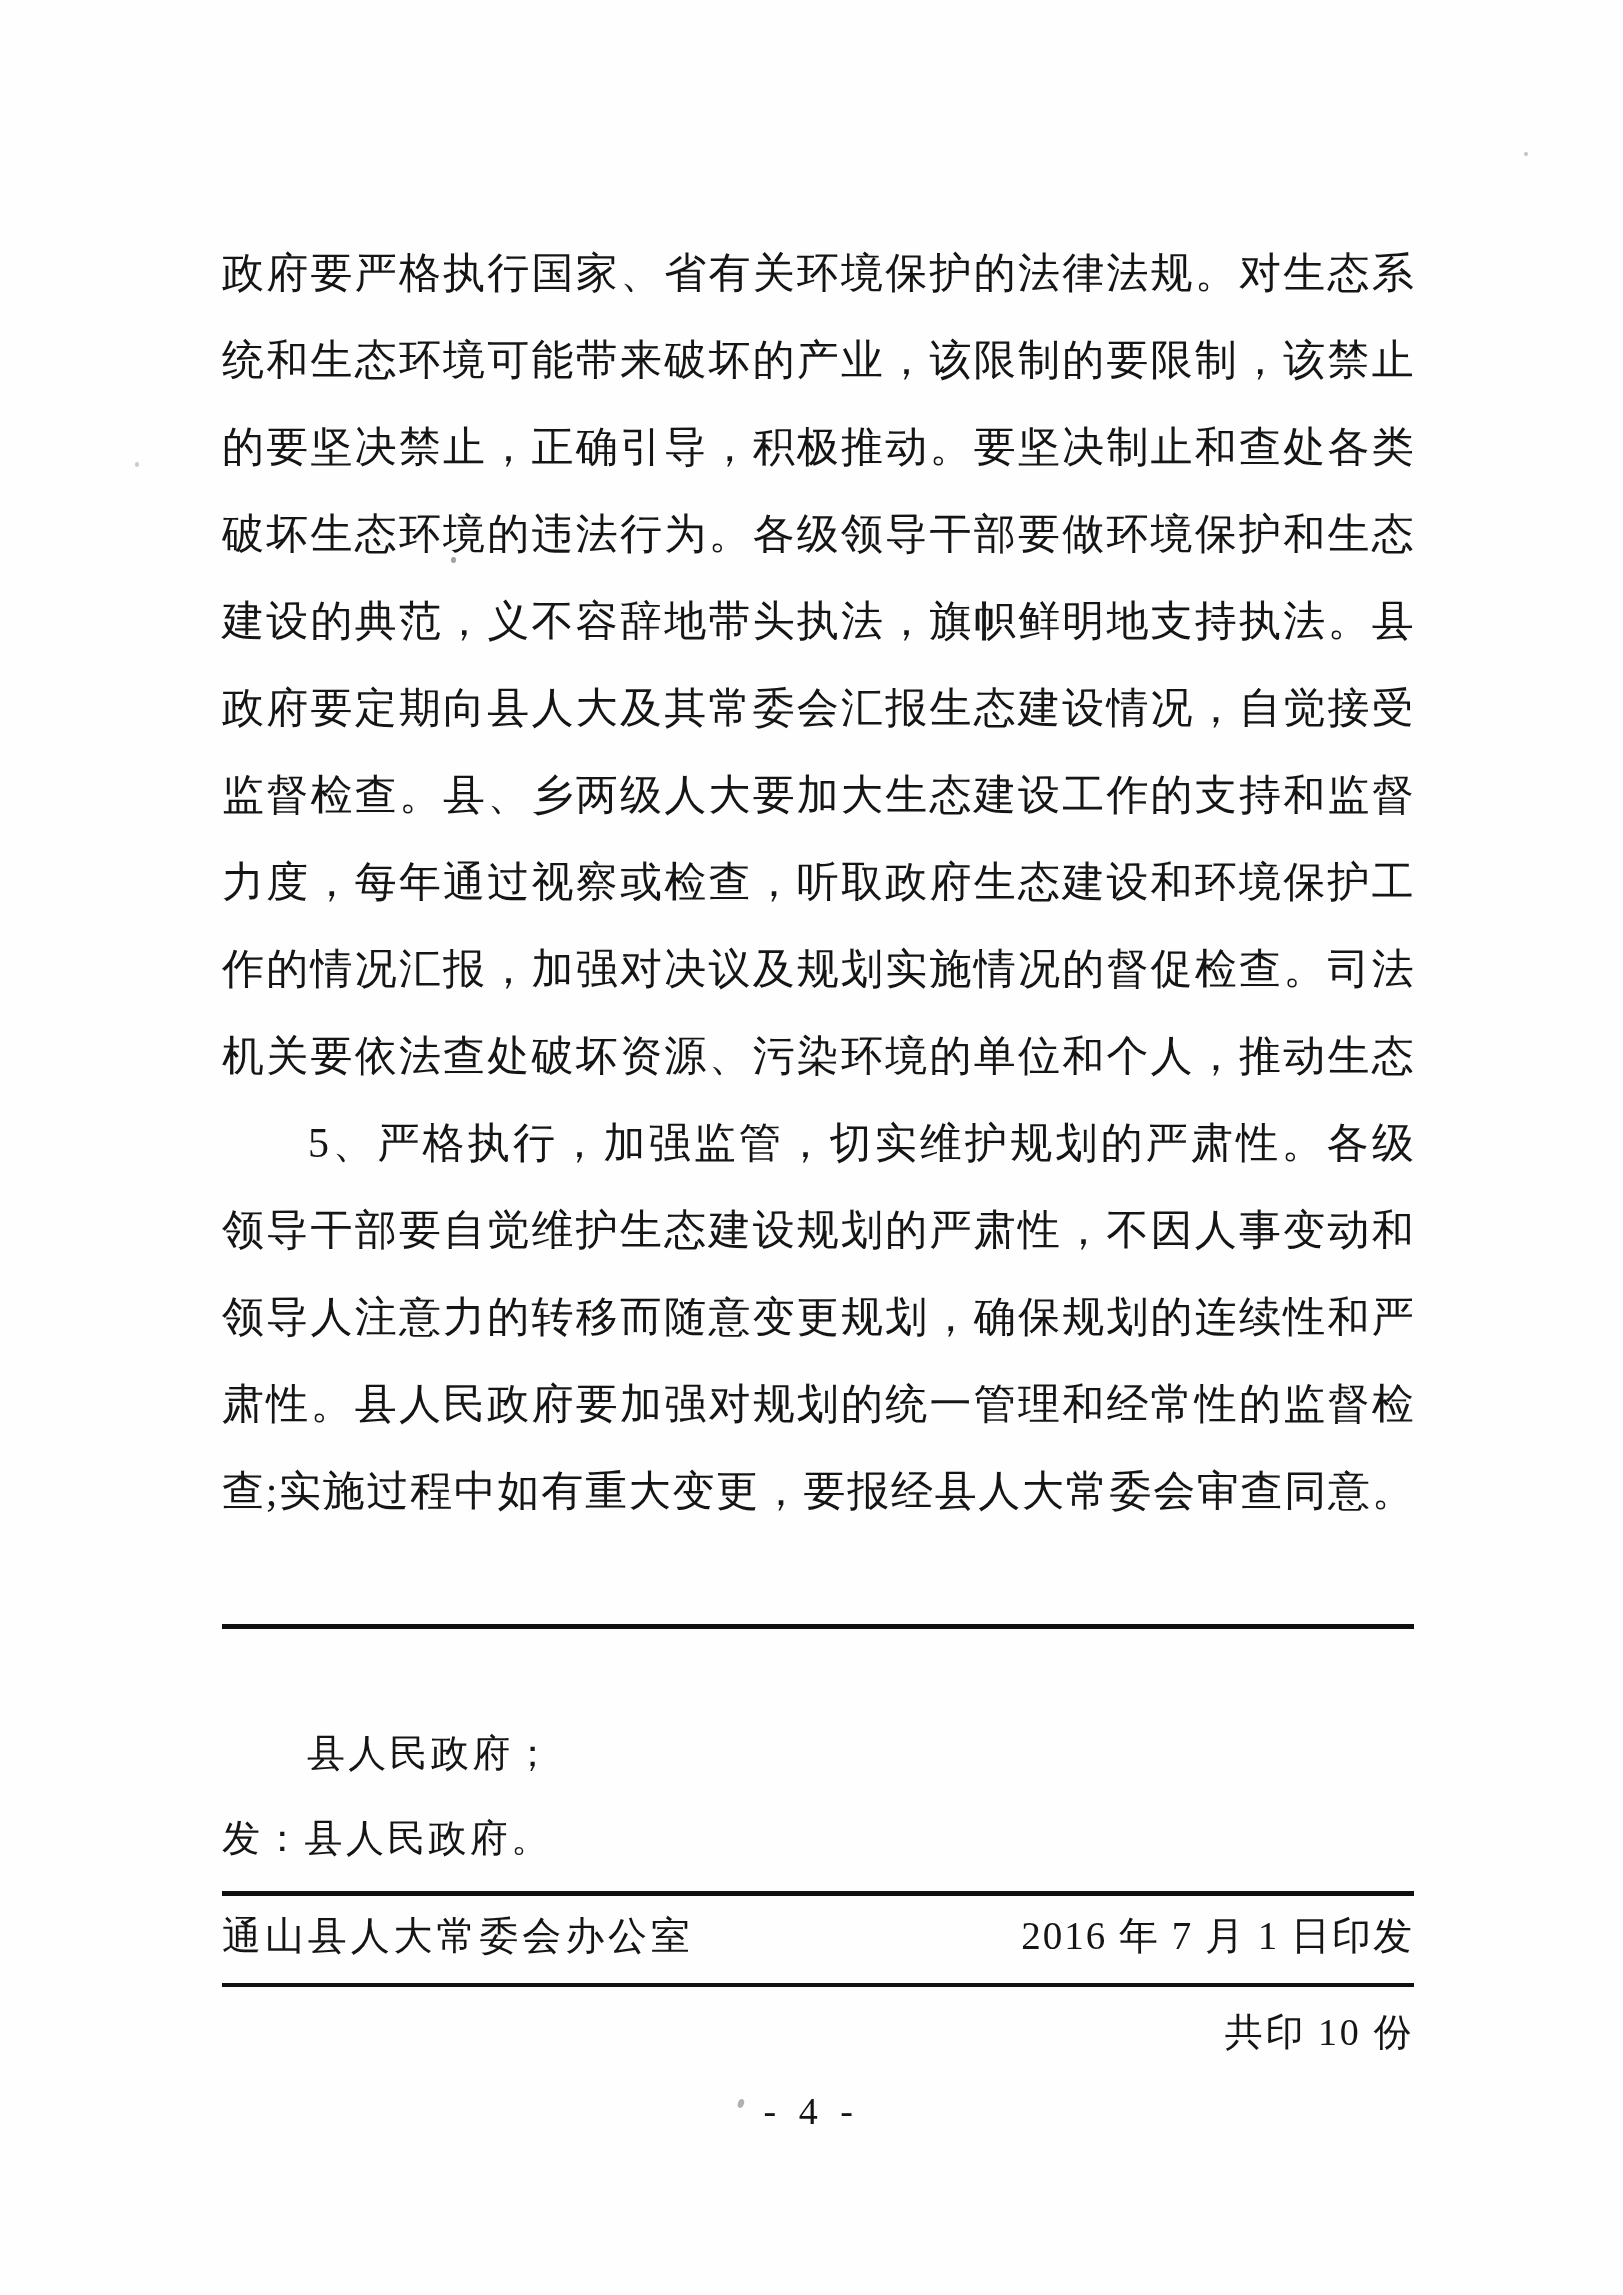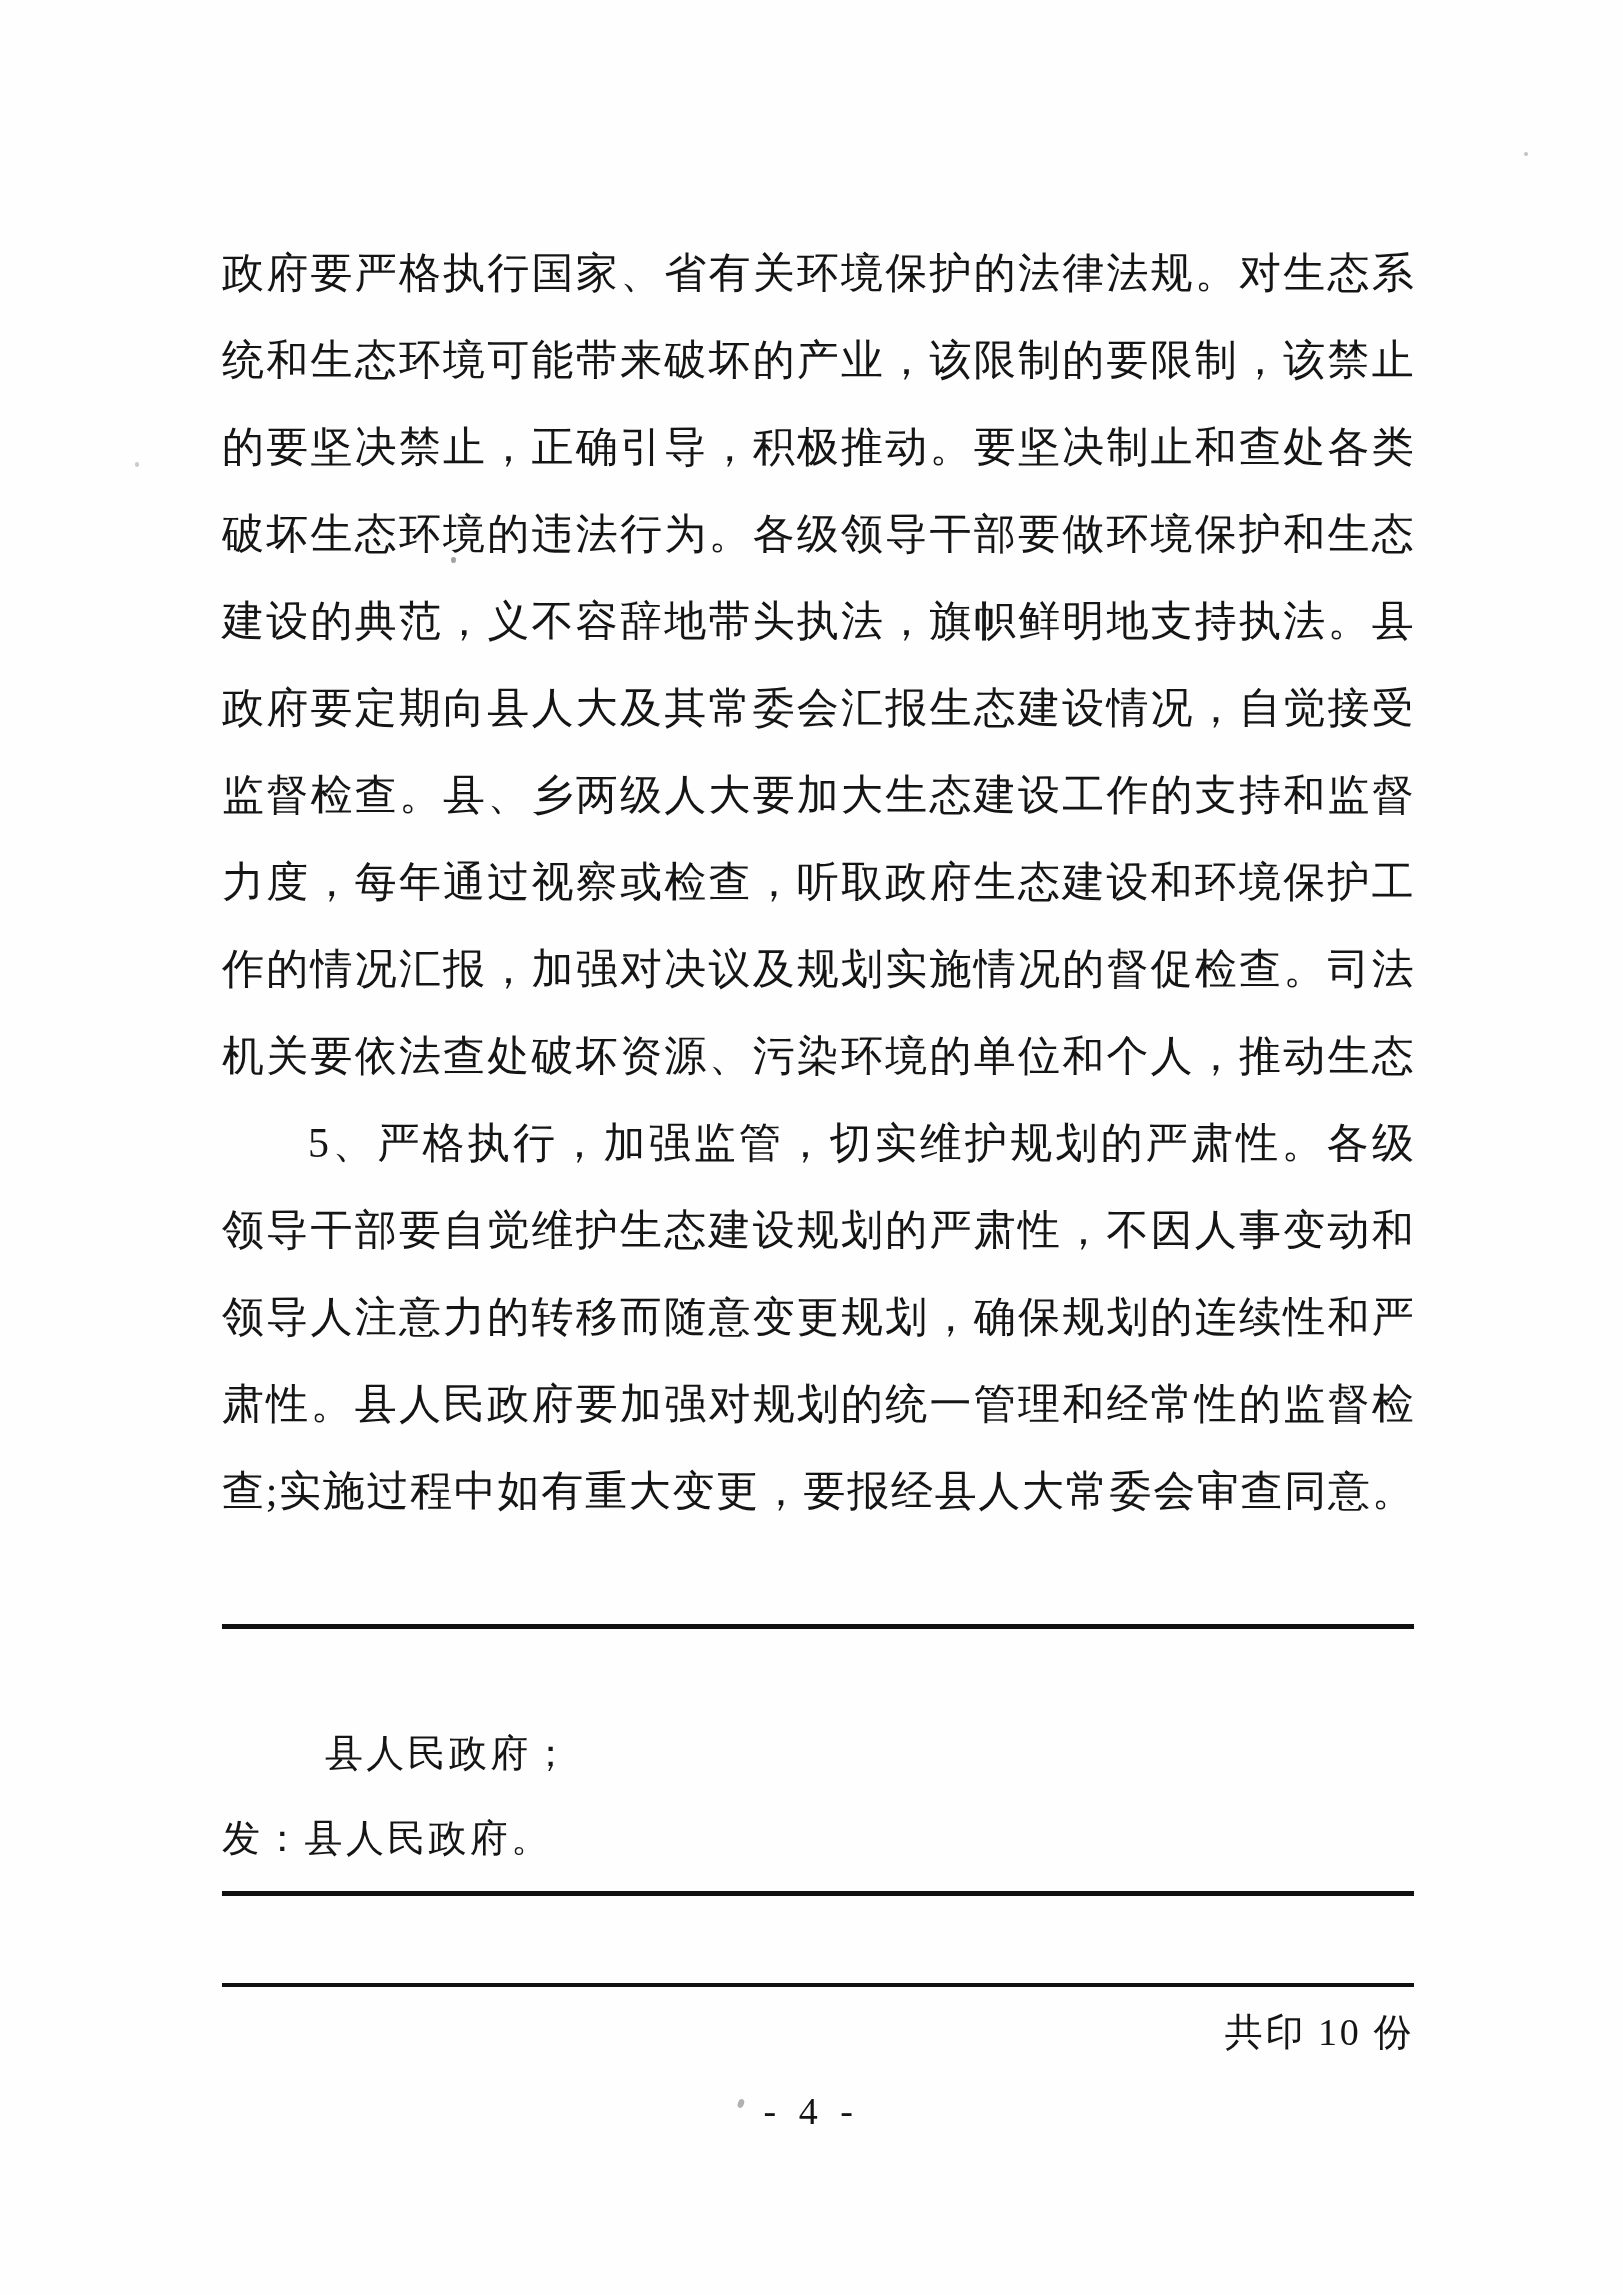--- a/index.html
+++ b/index.html
@@ -28,21 +28,21 @@
   .rule.r1{top:1624px;height:4.6px;}
   .rule.r2{top:1891px;height:4.6px;}
   .rule.r3{top:1983px;height:3.9px;}
 
   
   .dist-row{
     position:absolute;left:222px;width:1192px;
     font-size:38px;line-height:47px;letter-spacing:3.3px;white-space:nowrap;
   }
   .dist-row.send{top:1645px;}
-  .dist-row.gov{top:1730px;left:325px;width:1095px;}
+  .dist-row.gov{top:1730px;left:307px;width:1095px;}
   .dist-row.issue{top:1815px;}
 
   
   .colophon{
     position:absolute;left:222px;top:1911px;width:1192px;
     display:flex;justify-content:space-between;align-items:center;
     font-size:39px;line-height:50px;white-space:nowrap;
   }
   .colophon .office{letter-spacing:3.9px;}
   .colophon .date{letter-spacing:2px;}
@@ -504,20 +504,24 @@
       </div>
   </div>
 
   <div class="rule r1"></div>
 
   <div class="dist-row gov"><span>县人民政府；</span></div>
   <div class="dist-row issue"><span>发：</span><span>县人民政府。</span></div>
 
   <div class="rule r2"></div>
 
+  <div class="colophon">
+    <span class="office">通山县人大常委会办公室</span>
+    <span class="date">2016 年 7 月 1 日印发</span>
+  </div>
 
   <div class="rule r3"></div>
 
   <div class="copies">共印 10 份</div>
 
   <div class="pagenum">- 4 -</div>
 
   <div class="speck s1"></div>
   <div class="speck s2"></div>
   <div class="speck s3"></div>

